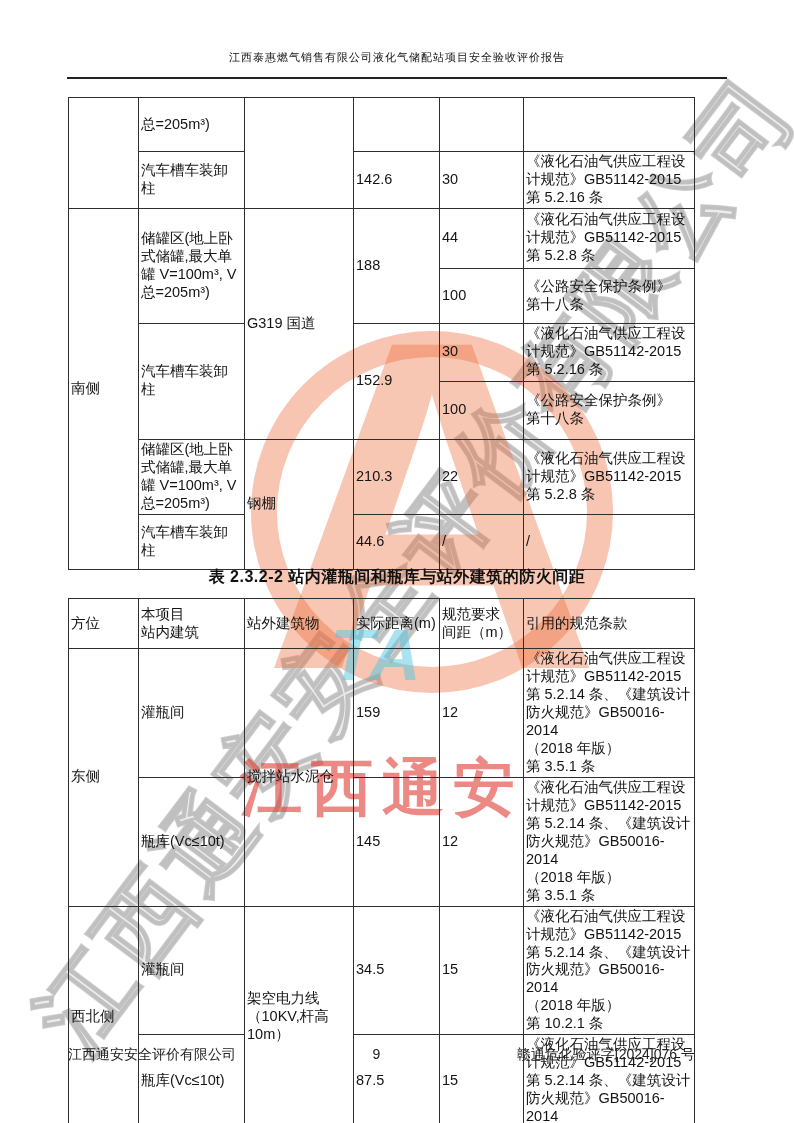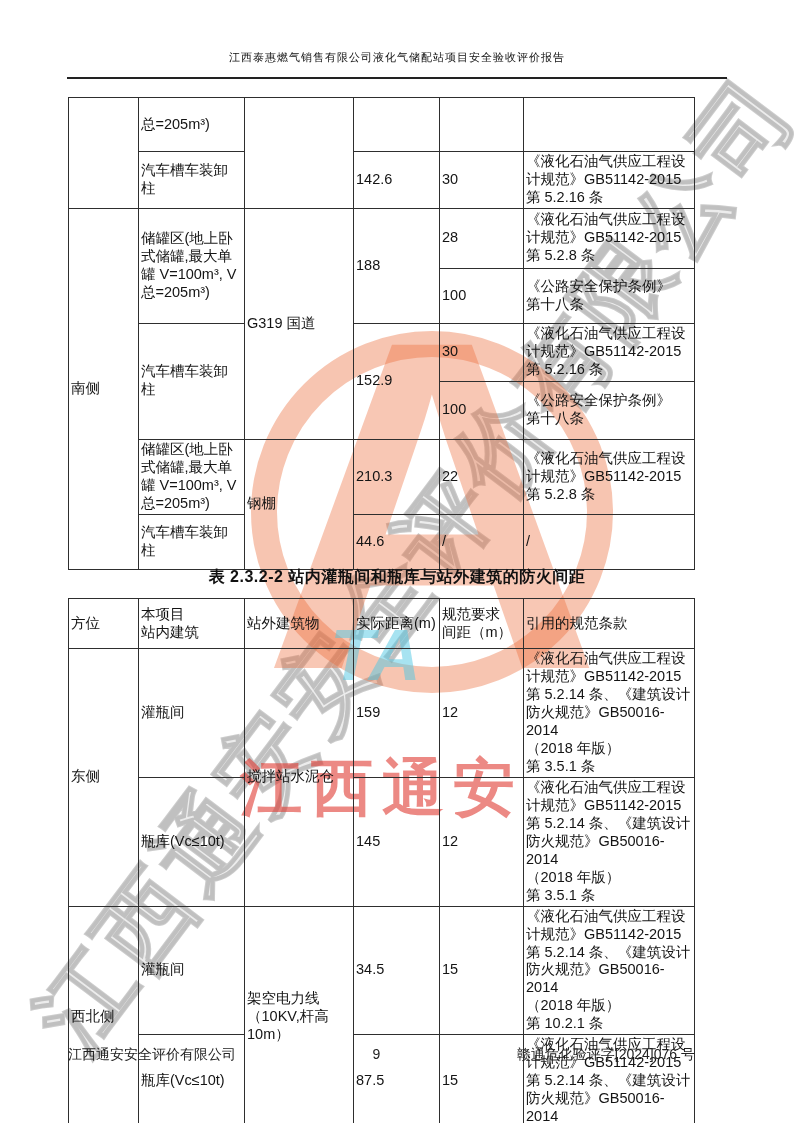--- a/index.html
+++ b/index.html
@@ -105,21 +105,21 @@
 第 5.2.16 条</td>
       </tr>
       <tr class="h60">
         <td rowspan="6">南侧</td>
         <td rowspan="2" class="pre">储罐区(地上卧
 式储罐,最大单
 罐 V=100m³, V
 总=205m³)</td>
         <td rowspan="4">G319 国道</td>
         <td rowspan="2">188</td>
-        <td>28</td>
+        <td>44</td>
         <td class="pre">《液化石油气供应工程设
 计规范》GB51142-2015
 第 5.2.8 条</td>
       </tr>
       <tr class="h55">
         <td>100</td>
         <td class="pre">《公路安全保护条例》
 第十八条</td>
       </tr>
       <tr class="h58">

